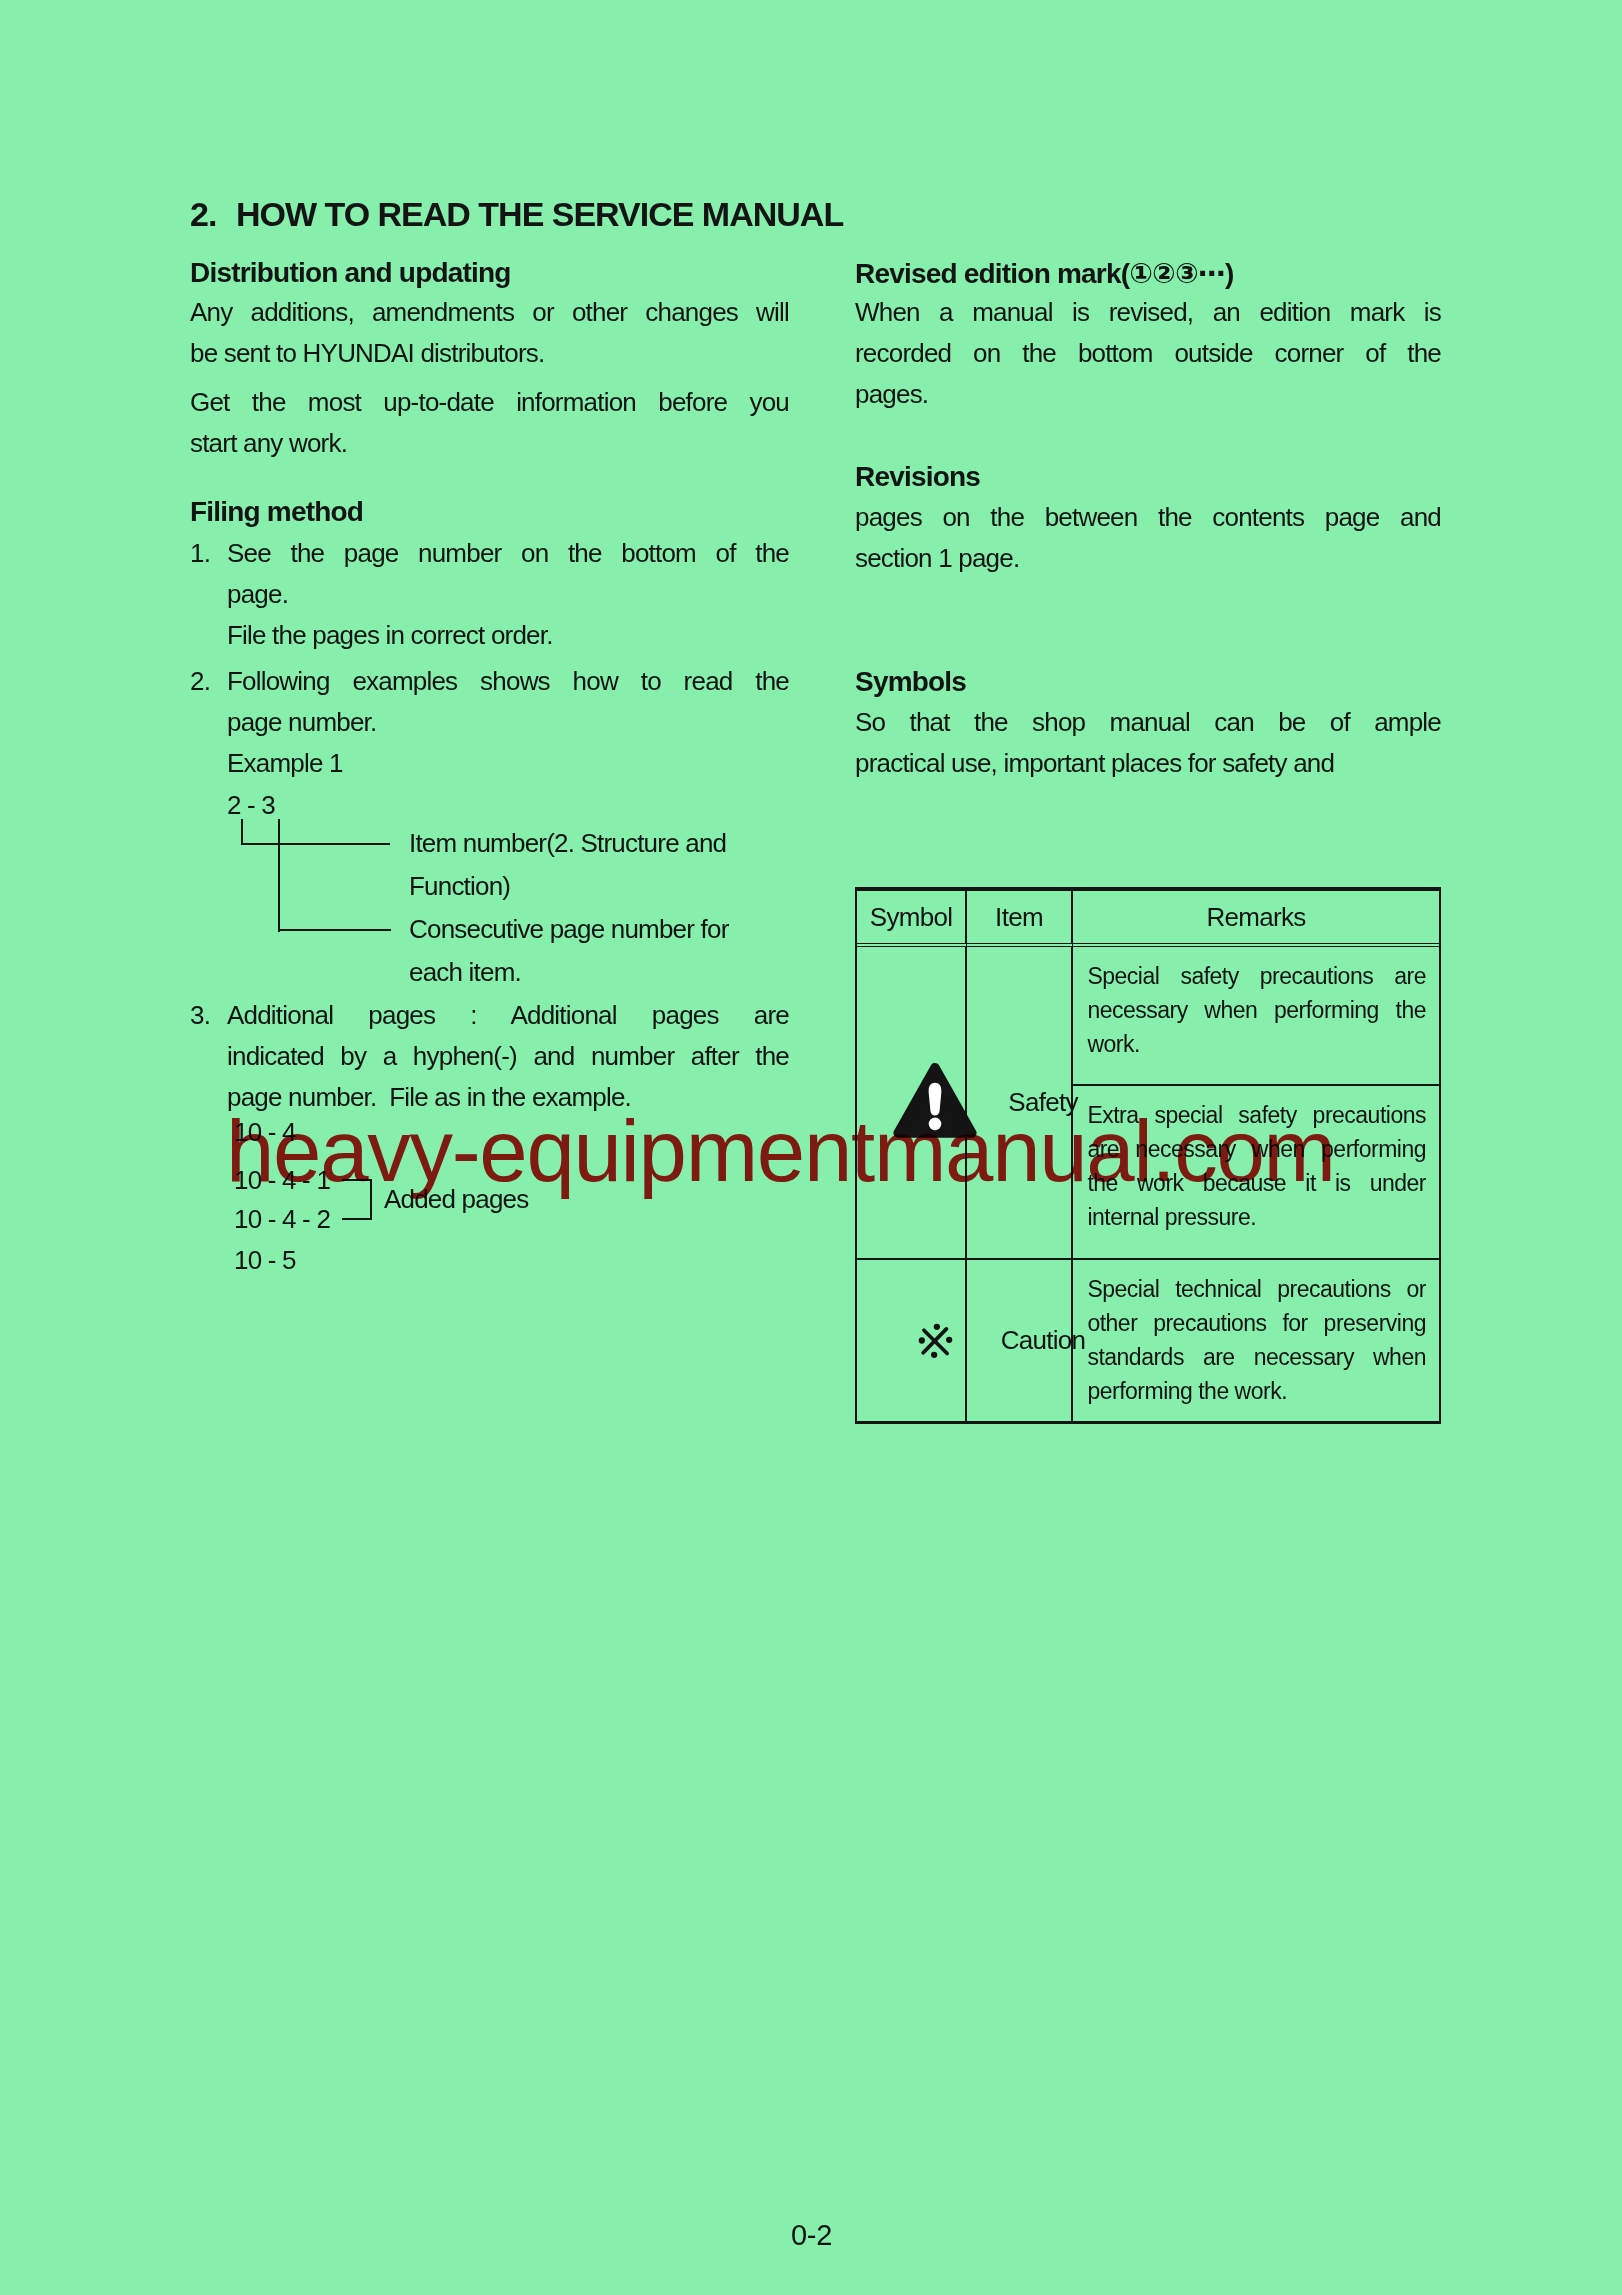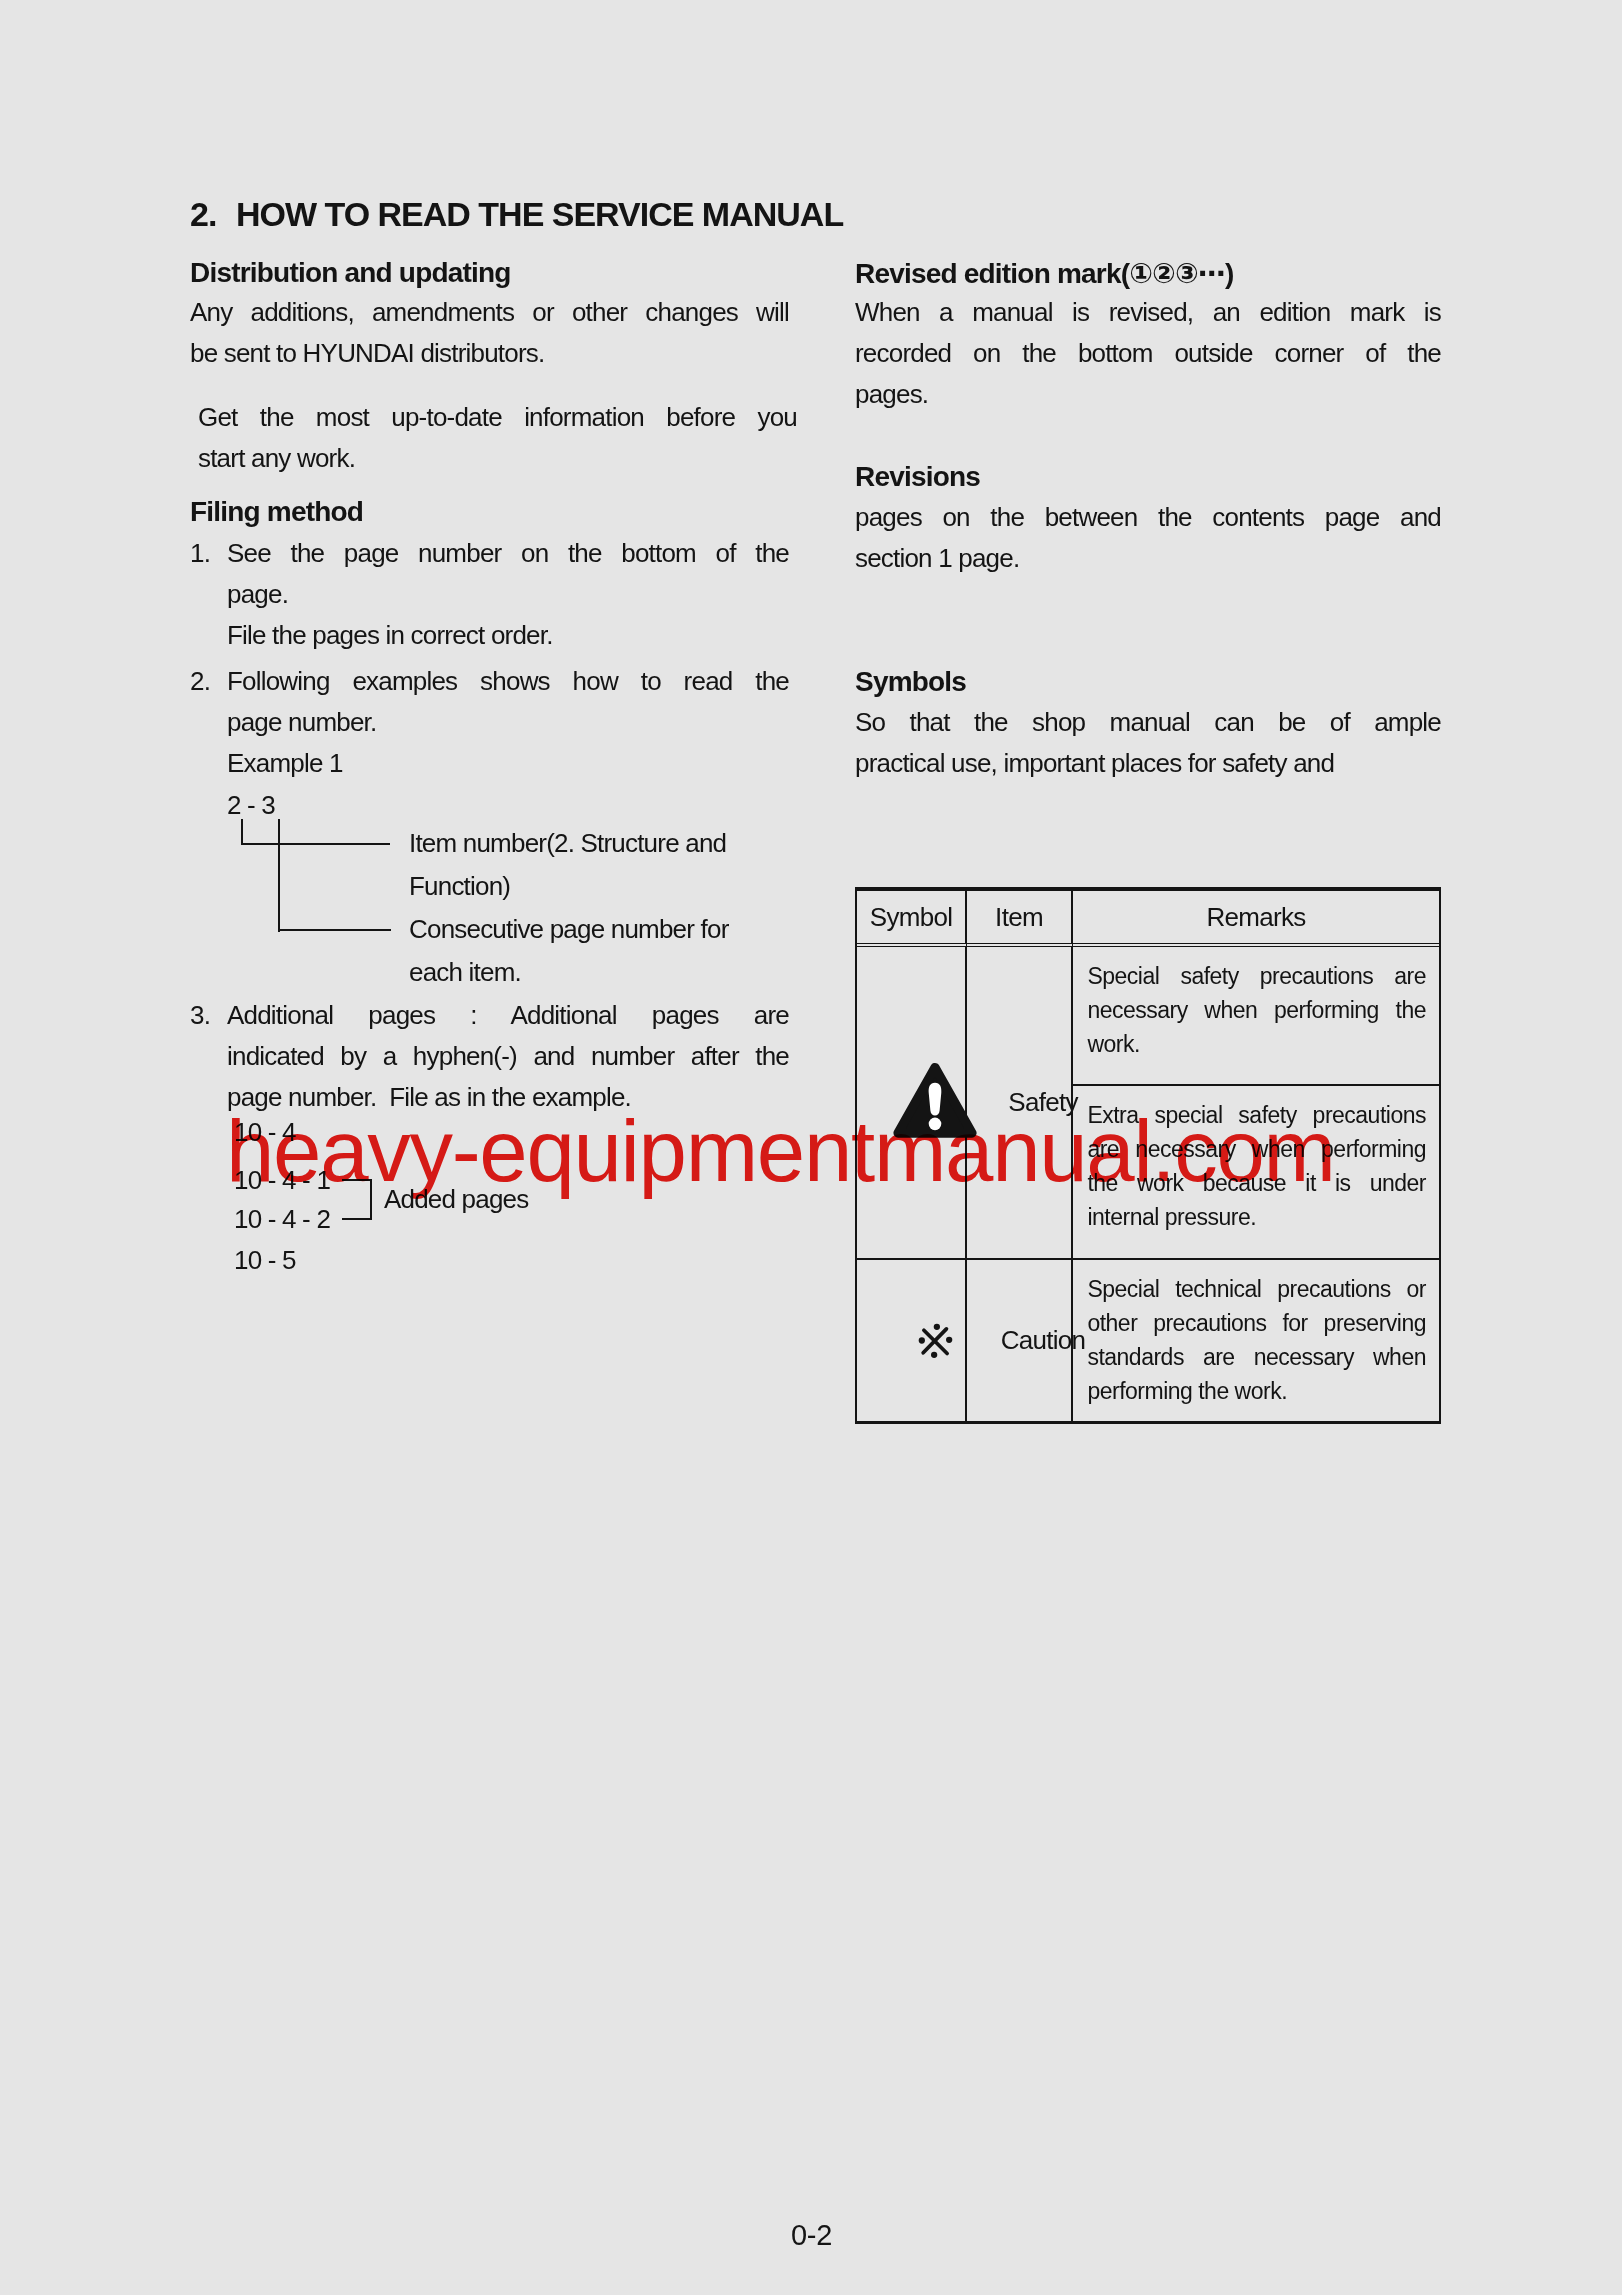--- a/index.html
+++ b/index.html
@@ -1,19 +1,19 @@
 <!DOCTYPE html>
 <html style="font-size:10.5px"><head>
 <meta charset="utf-8">
 <style>
   html,body{margin:0;padding:0;background:#9a9a9a;}
   #page{
     position:relative;
     width:1623px;height:2295px;
-    background:#e5e5e5;
+    background:#86efac;
     font-family:"Liberation Sans","DejaVu Sans",sans-serif;
     color:#141414;
     overflow:hidden;
   }
   
   .h1{
     position:absolute;left:190px;top:195px;
     font-size:34px;font-weight:bold;letter-spacing:-1px;
     white-space:nowrap;
   }
@@ -92,21 +92,21 @@
   <div class="h1">
     <span class="num">2.</span><span>HOW TO READ THE SERVICE MANUAL</span>
   </div>
 
   <div class="abs colhead" style="left:190px;top:257px;">Distribution and updating</div>
 
   <div class="abs body-lines" style="left:190px;top:292px;width:599px;">
       <div class="line">Any additions, amendments or other changes will</div>
       <div class="line">be sent to HYUNDAI distributors.</div>
     </div>
-  <div class="abs body-lines" style="left:190px;top:397px;width:599px;margin-left:8px;">
+  <div class="abs body-lines" style="left:190px;top:382px;width:599px;">
       <div class="line">Get the most up-to-date information before you</div>
       <div class="line">start any work.</div>
     </div>
 
   <div class="abs colhead" style="left:190px;top:496px;">Filing method</div>
 
   <div class="li" style="left:190px;top:533px;width:599px;">
     <span class="marker">1.</span>
     <div class="li-text">
       <div class="body-lines">

